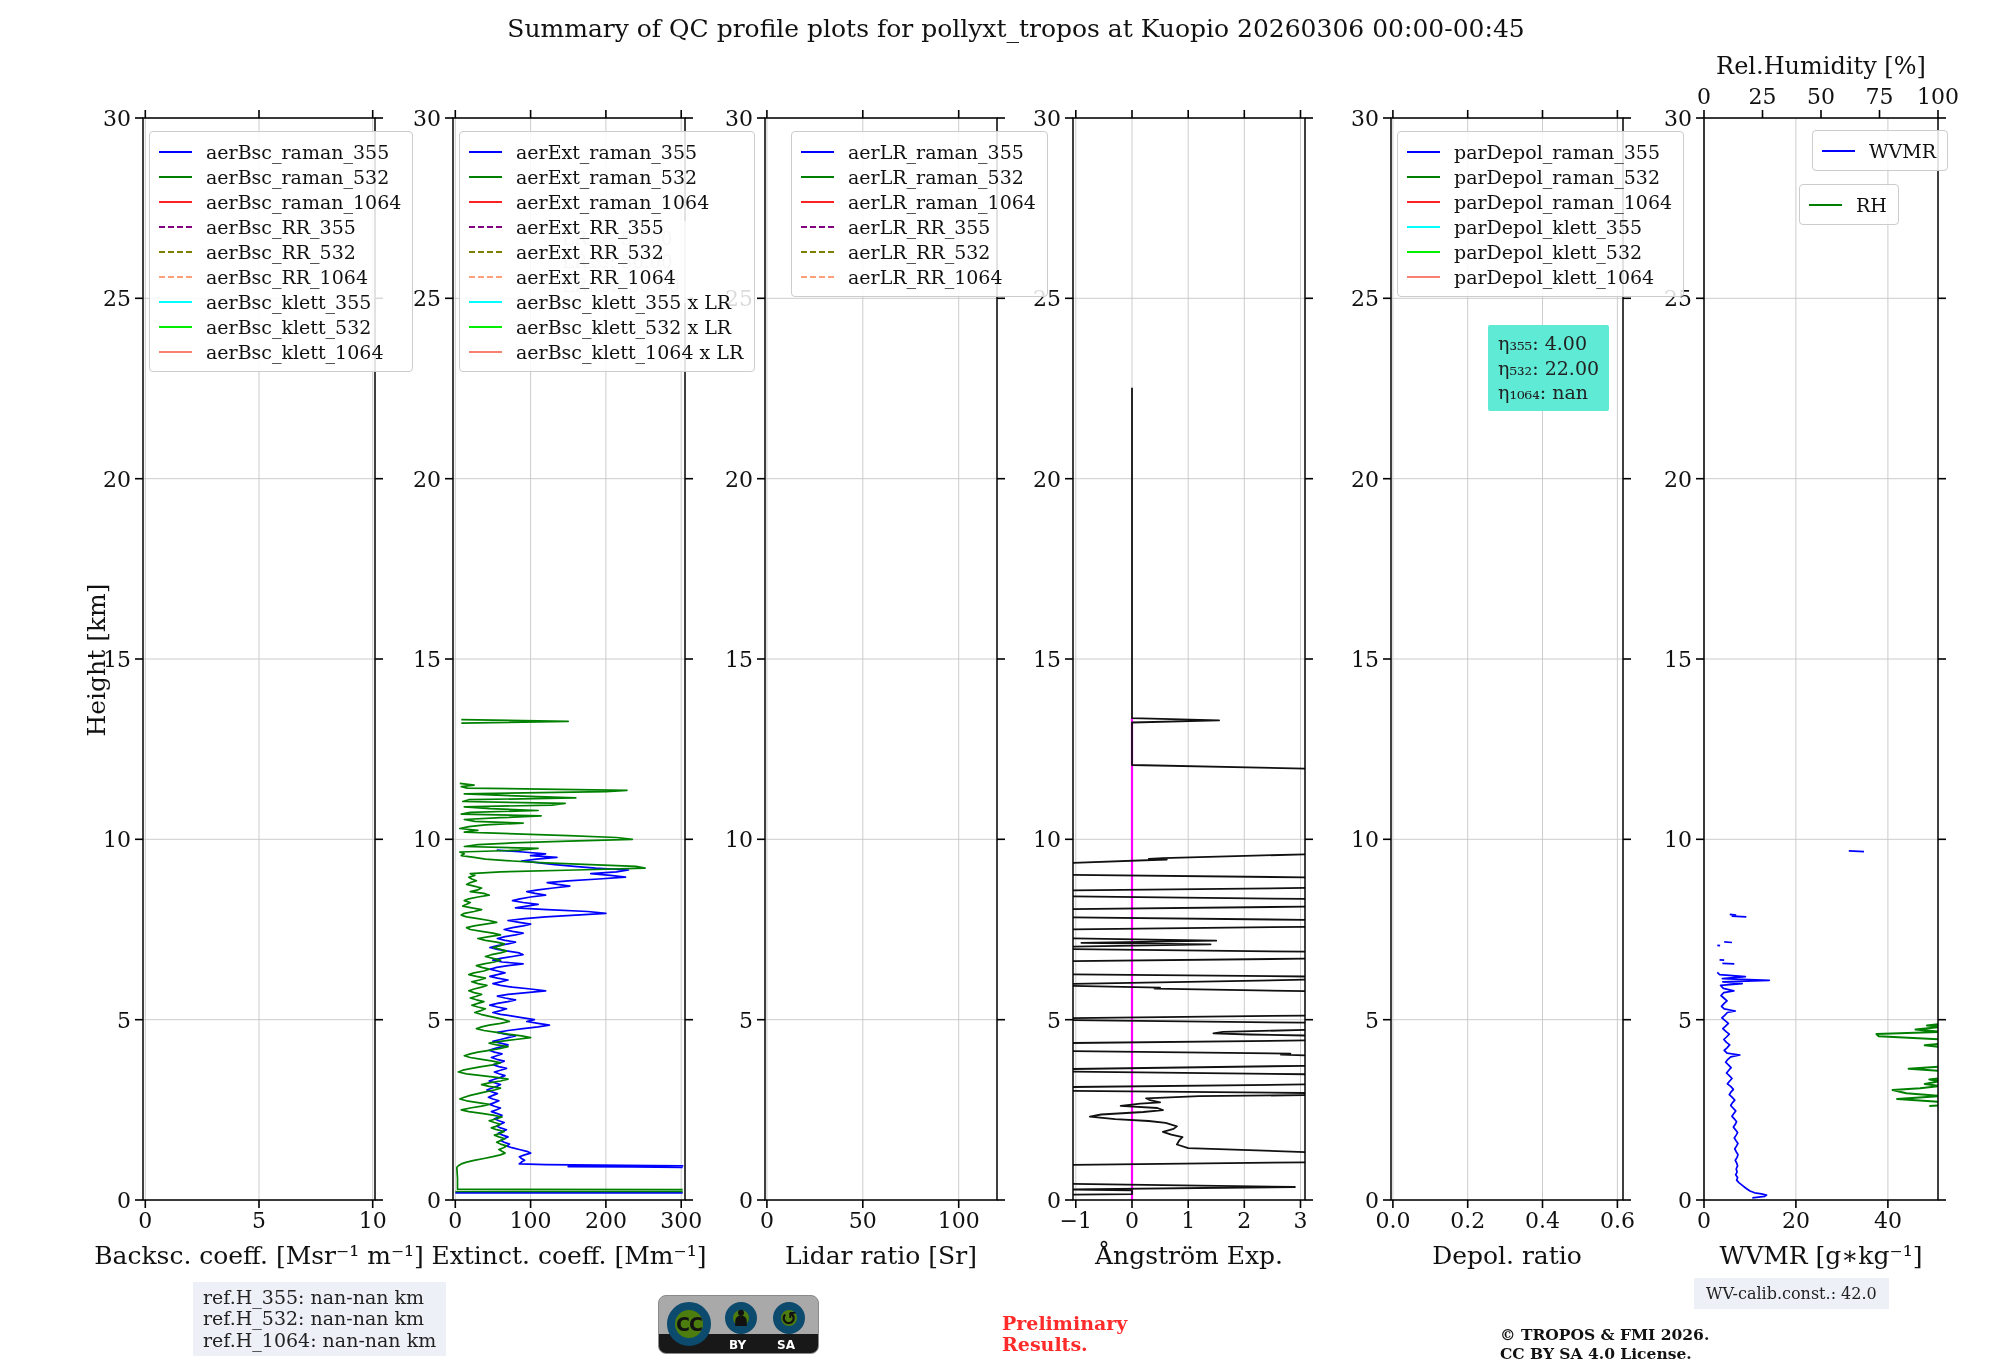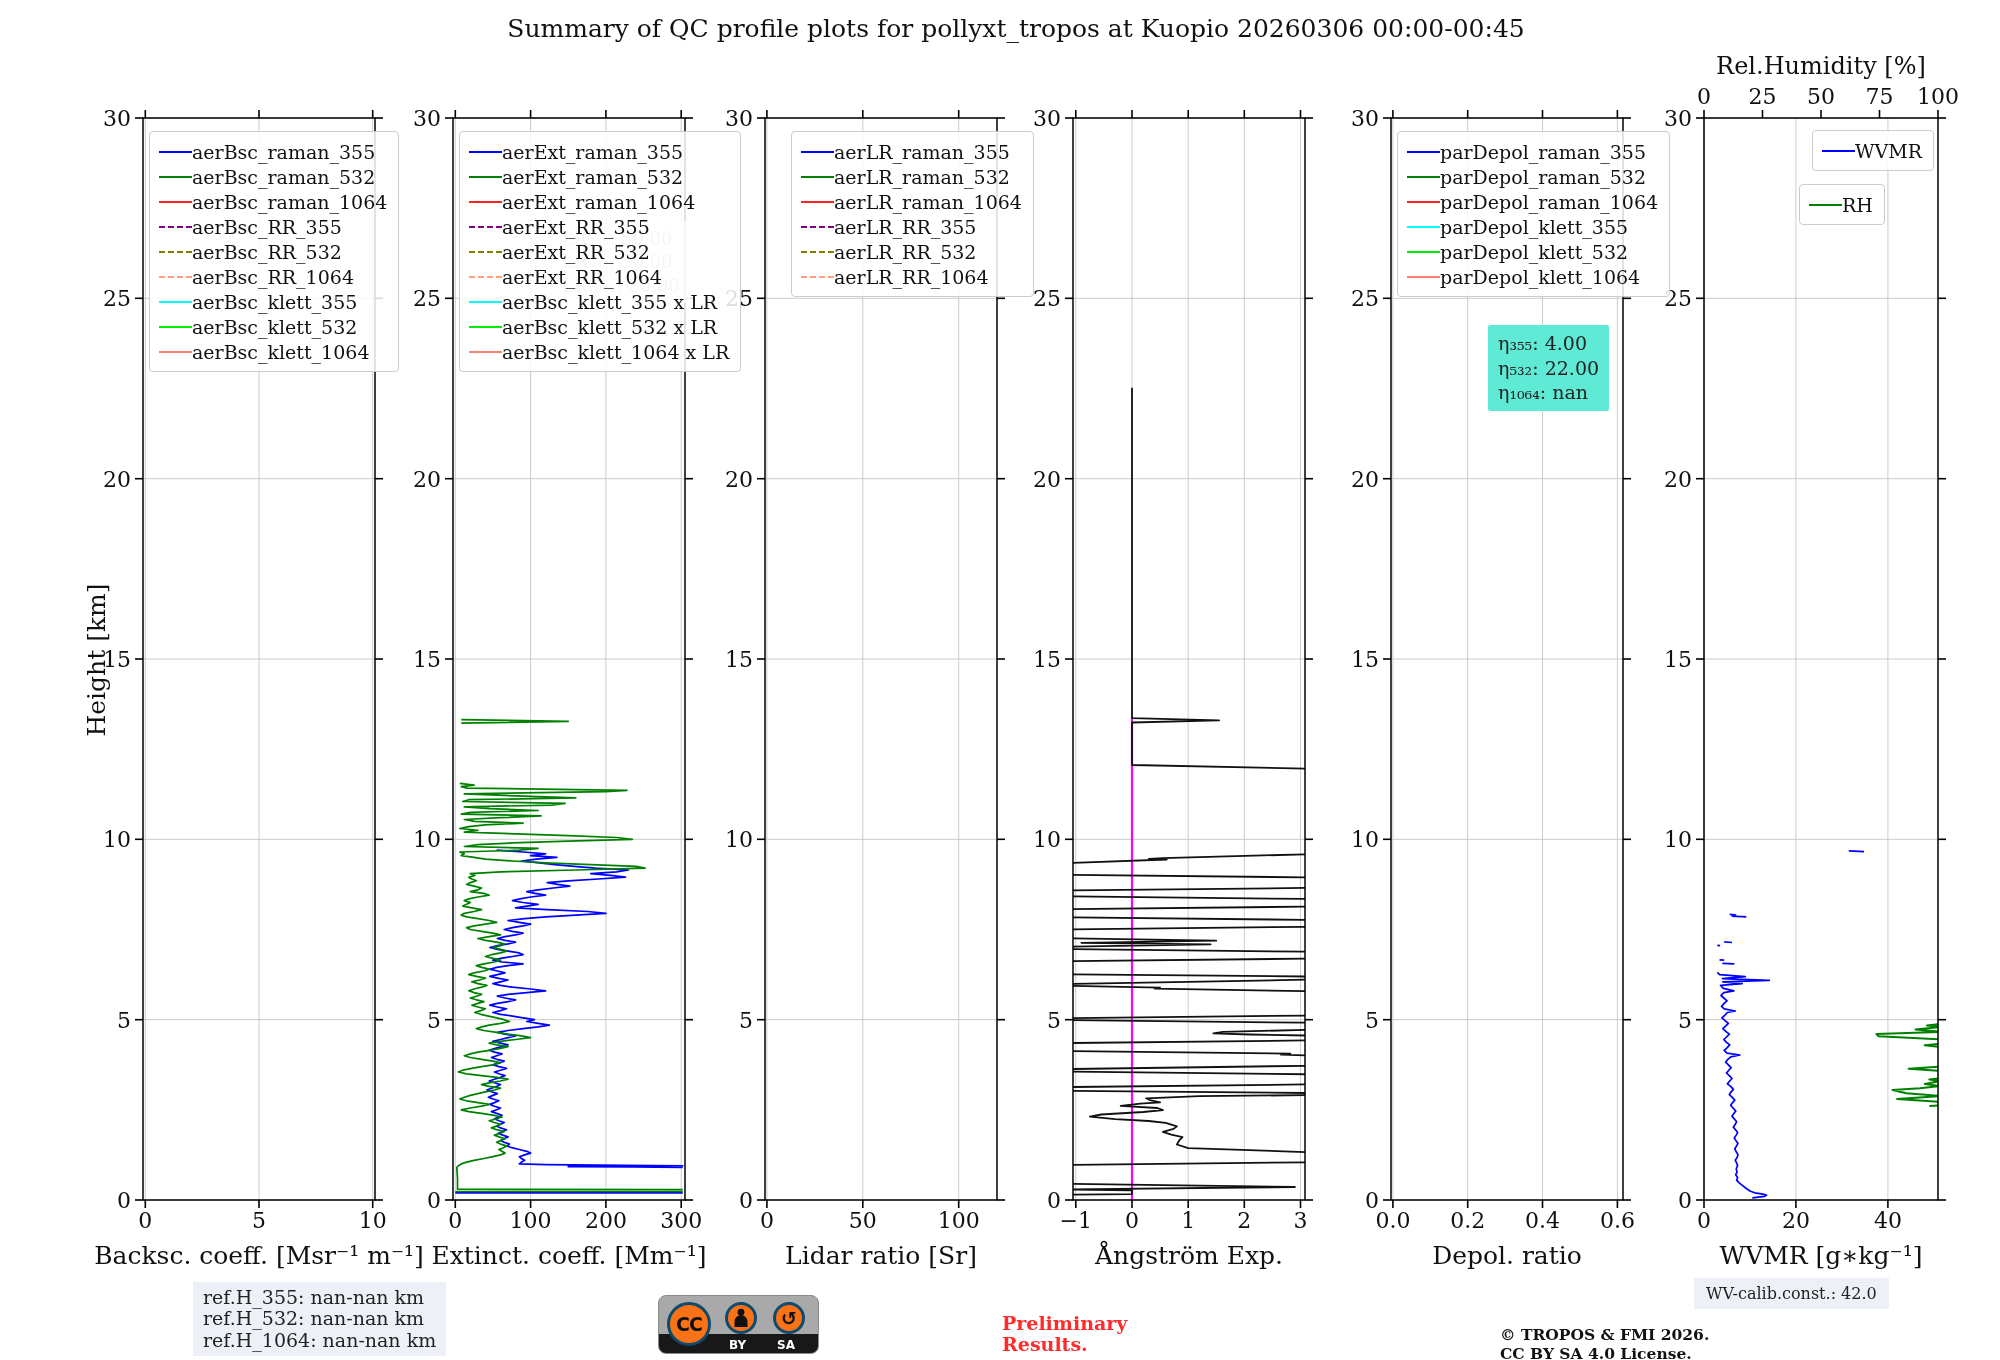--- a/index.html
+++ b/index.html
@@ -5,38 +5,38 @@
   html,body{margin:0;padding:0;background:#ffffff;}
   #fig{position:relative;width:2000px;height:1360px;background:#fff;overflow:hidden;
        font-family:"DejaVu Serif","Liberation Serif",serif;color:#111;padding-left:32px;}
   #plot-layer{position:absolute;left:0;top:0;z-index:1;}
   .fig-title{position:absolute;left:0;top:14px;width:100%;text-align:center;
              font-size:25px;z-index:2;}
   .y-label{position:absolute;left:96px;top:660px;transform:translate(-50%,-50%) rotate(-90deg);
            font-size:25px;white-space:nowrap;z-index:2;}
   .legend{position:absolute;background:rgba(255,255,255,0.85);border:1px solid #cccccc;
           border-radius:4px;padding:7px 11px 7px 9px;z-index:3;}
-  .lrow{display:flex;align-items:center;height:25px;gap:0;}
+  .lrow{display:flex;align-items:center;height:25px;gap:14px;}
   .lsamp{width:33px;height:0;border-top-width:2.5px;}
   .llab{font-size:19px;white-space:nowrap;color:#111;}
   .ann{position:absolute;padding:6px 10px;line-height:1.3;white-space:nowrap;border-radius:2px;}
   .refh-box{position:absolute;left:193px;top:1282px;background:#edf0f7;color:#222;
             font-size:19px;line-height:1.13;padding:5px 10px;z-index:2;}
   .wv-box{position:absolute;left:1694px;top:1278px;background:#edf0f7;color:#222;
           font-size:16px;padding:6px 12px;z-index:2;}
   .prelim{position:absolute;left:1002px;top:1313px;color:#ff2b2b;font-weight:bold;
           font-size:19px;line-height:21px;z-index:2;}
   .copyright{position:absolute;left:1500px;top:1326px;color:#111;font-weight:bold;
              font-size:15.5px;line-height:18.5px;z-index:2;}
   
   .cc-badge{position:absolute;left:658px;top:1295px;width:159px;height:57px;background:#a9a9a9;
             border-radius:8px;border:1px solid #8a8a8a;overflow:hidden;z-index:2;
             font-family:"DejaVu Sans","Liberation Sans",sans-serif;}
   .cc-band{position:absolute;left:0;bottom:0;width:100%;height:19px;background:#181818;}
-  .cc-circ{position:absolute;border-radius:50%;background:#f97316;border:3px solid #0c4a6e;
+  .cc-circ{position:absolute;border-radius:50%;background:#4d7c0f;border:8px solid #0c4a6e;
            display:flex;align-items:center;justify-content:center;box-sizing:border-box;}
   .cc-c1{left:8px;top:6px;width:44px;height:44px;font-weight:bold;font-size:19px;letter-spacing:-1px;}
   .cc-c2{left:66px;top:6px;width:32px;height:32px;}
   .cc-c3{left:114px;top:6px;width:32px;height:32px;font-weight:bold;font-size:19px;}
   .cc-bandtext{position:absolute;bottom:1px;color:#fff;font-weight:bold;font-size:12px;z-index:2;}
   .cc-by-t{left:70px;} .cc-sa-t{left:118px;margin-top:28px;}
 </style>
 </head>
 <body>
 

